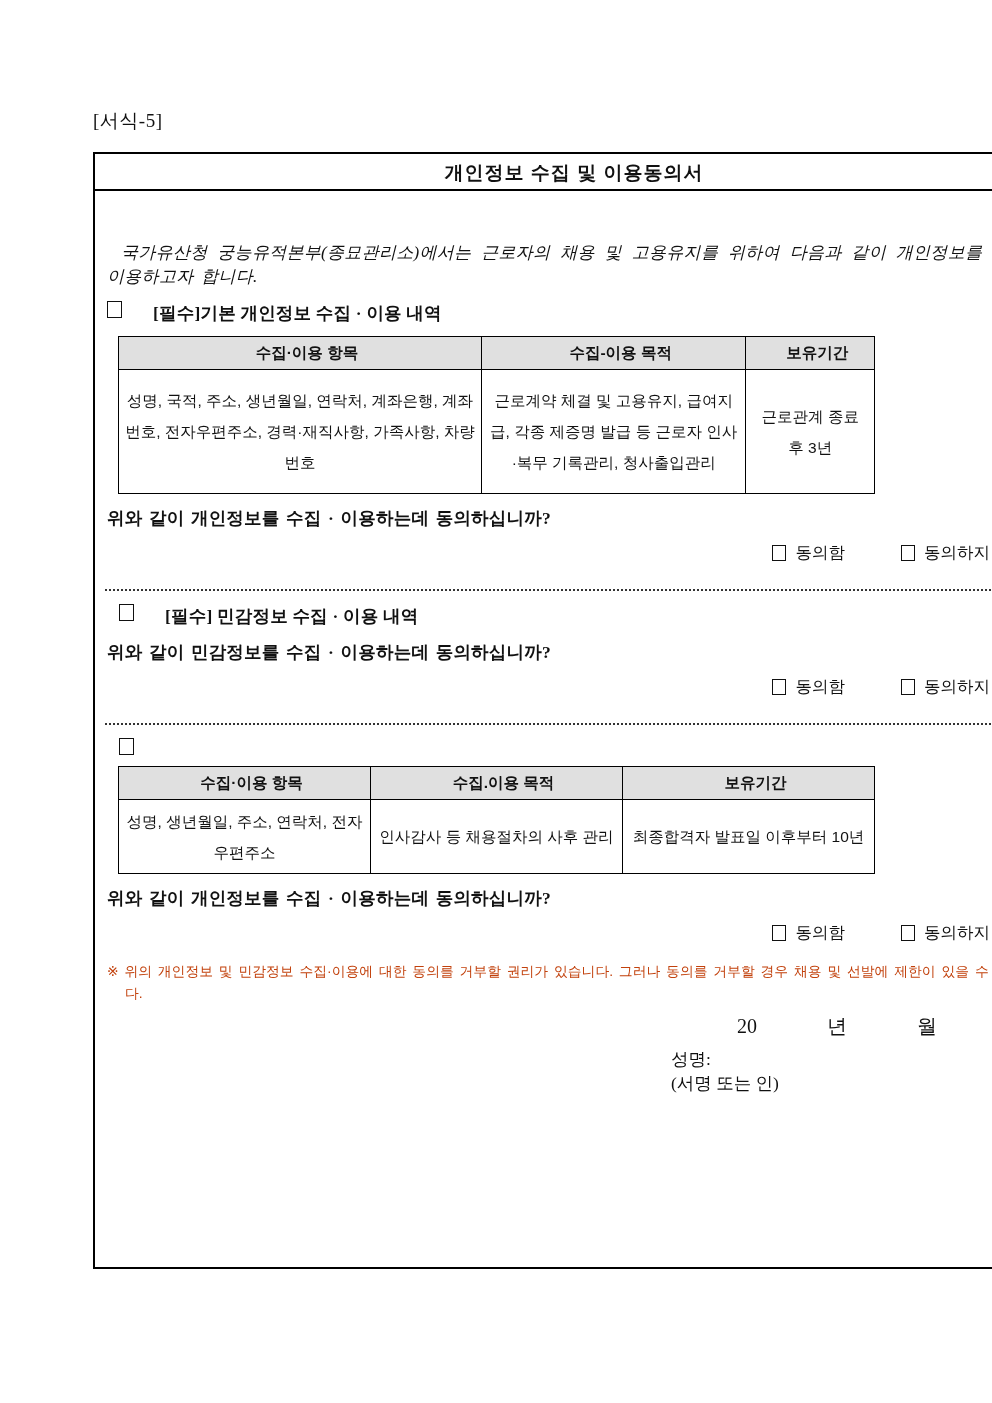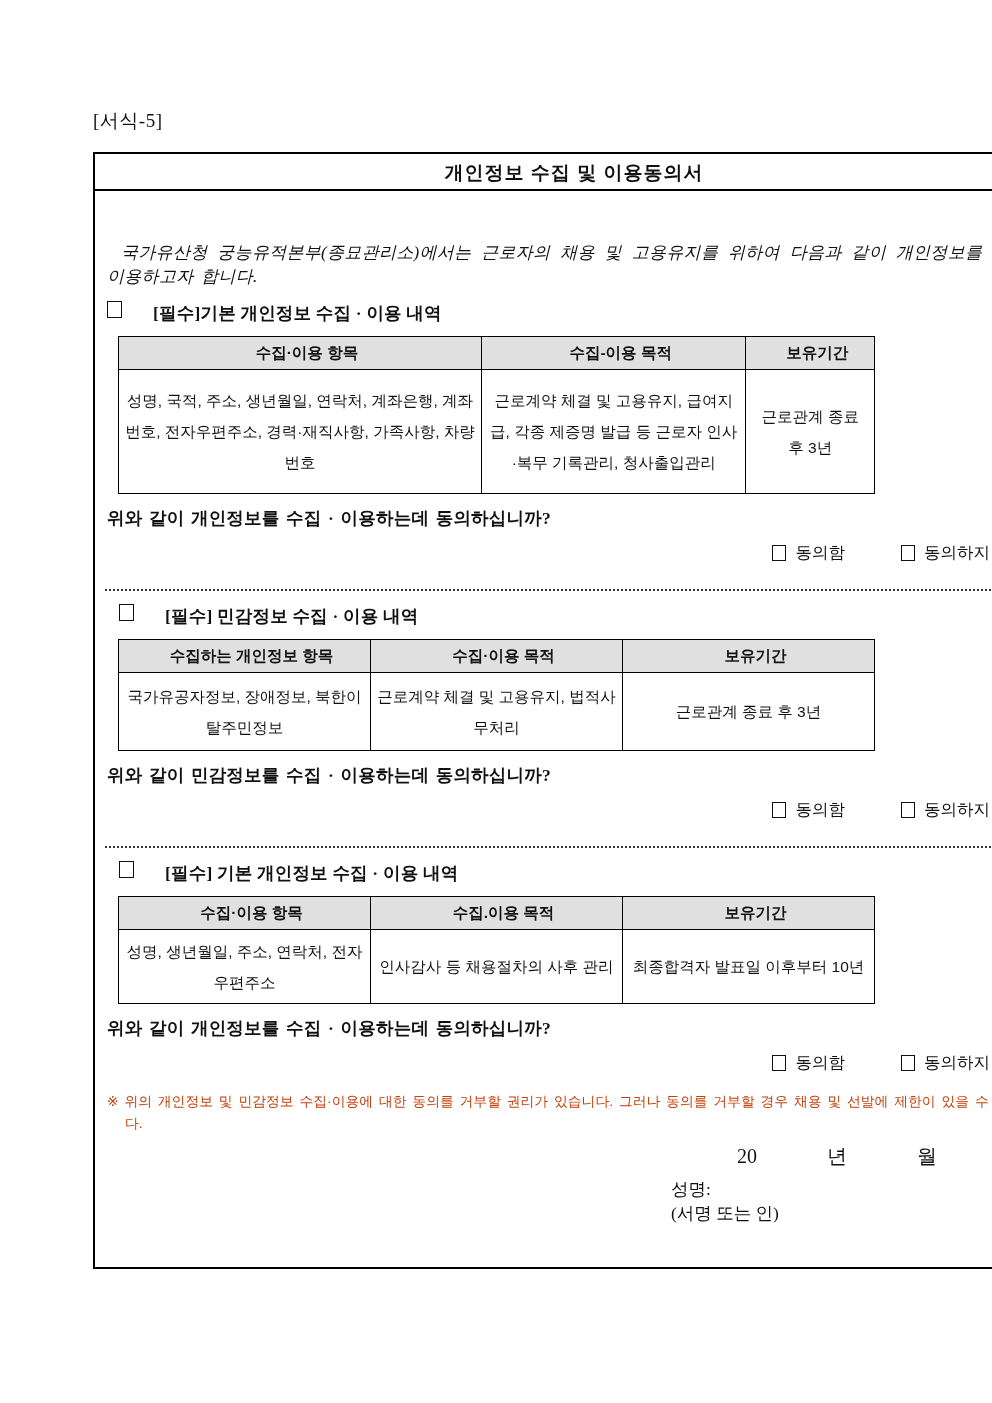--- a/index.html
+++ b/index.html
@@ -162,58 +162,36 @@
         <span>동의하지 않음</span>
       </span>
     </div>
 
     <div class="dotted"></div>
 
     <div class="sec-head">
       <span class="sq"></span>
       <span>[필수] 민감정보 수집 · 이용 내역</span>
     </div>
-    <table class="ctable t2 teq">
-      <colgroup>
-          <col>
-          <col>
-          <col>
-        </colgroup>
-      <thead>
-        <tr>
-          <th>수집하는 개인정보 항목</th>
-          <th>수집·이용 목적</th>
-          <th>보유기간</th>
-        </tr>
-      </thead>
-      <tbody>
-        <tr>
-          <td>국가유공자정보, 장애정보, 북한이탈주민정보</td>
-          <td>근로계약 체결 및 고용유지, 법적사무처리</td>
-          <td>근로관계 종료 후 3년</td>
-        </tr>
-      </tbody>
-    </table>
     <div class="question">위와 같이 민감정보를 수집 · 이용하는데 동의하십니까?</div>
     <div class="choices">
       <span class="choice">
         <span class="cb"></span>
         <span>동의함</span>
       </span>
       <span class="choice">
         <span class="cb"></span>
         <span>동의하지 않음</span>
       </span>
     </div>
 
     <div class="dotted"></div>
 
     <div class="sec-head">
       <span class="sq"></span>
-      <span>[필수] 기본 개인정보 수집 · 이용 내역</span>
     </div>
     <table class="ctable t3 teq">
       <colgroup>
           <col>
           <col>
           <col>
         </colgroup>
       <thead>
         <tr>
           <th>수집·이용 항목</th>

